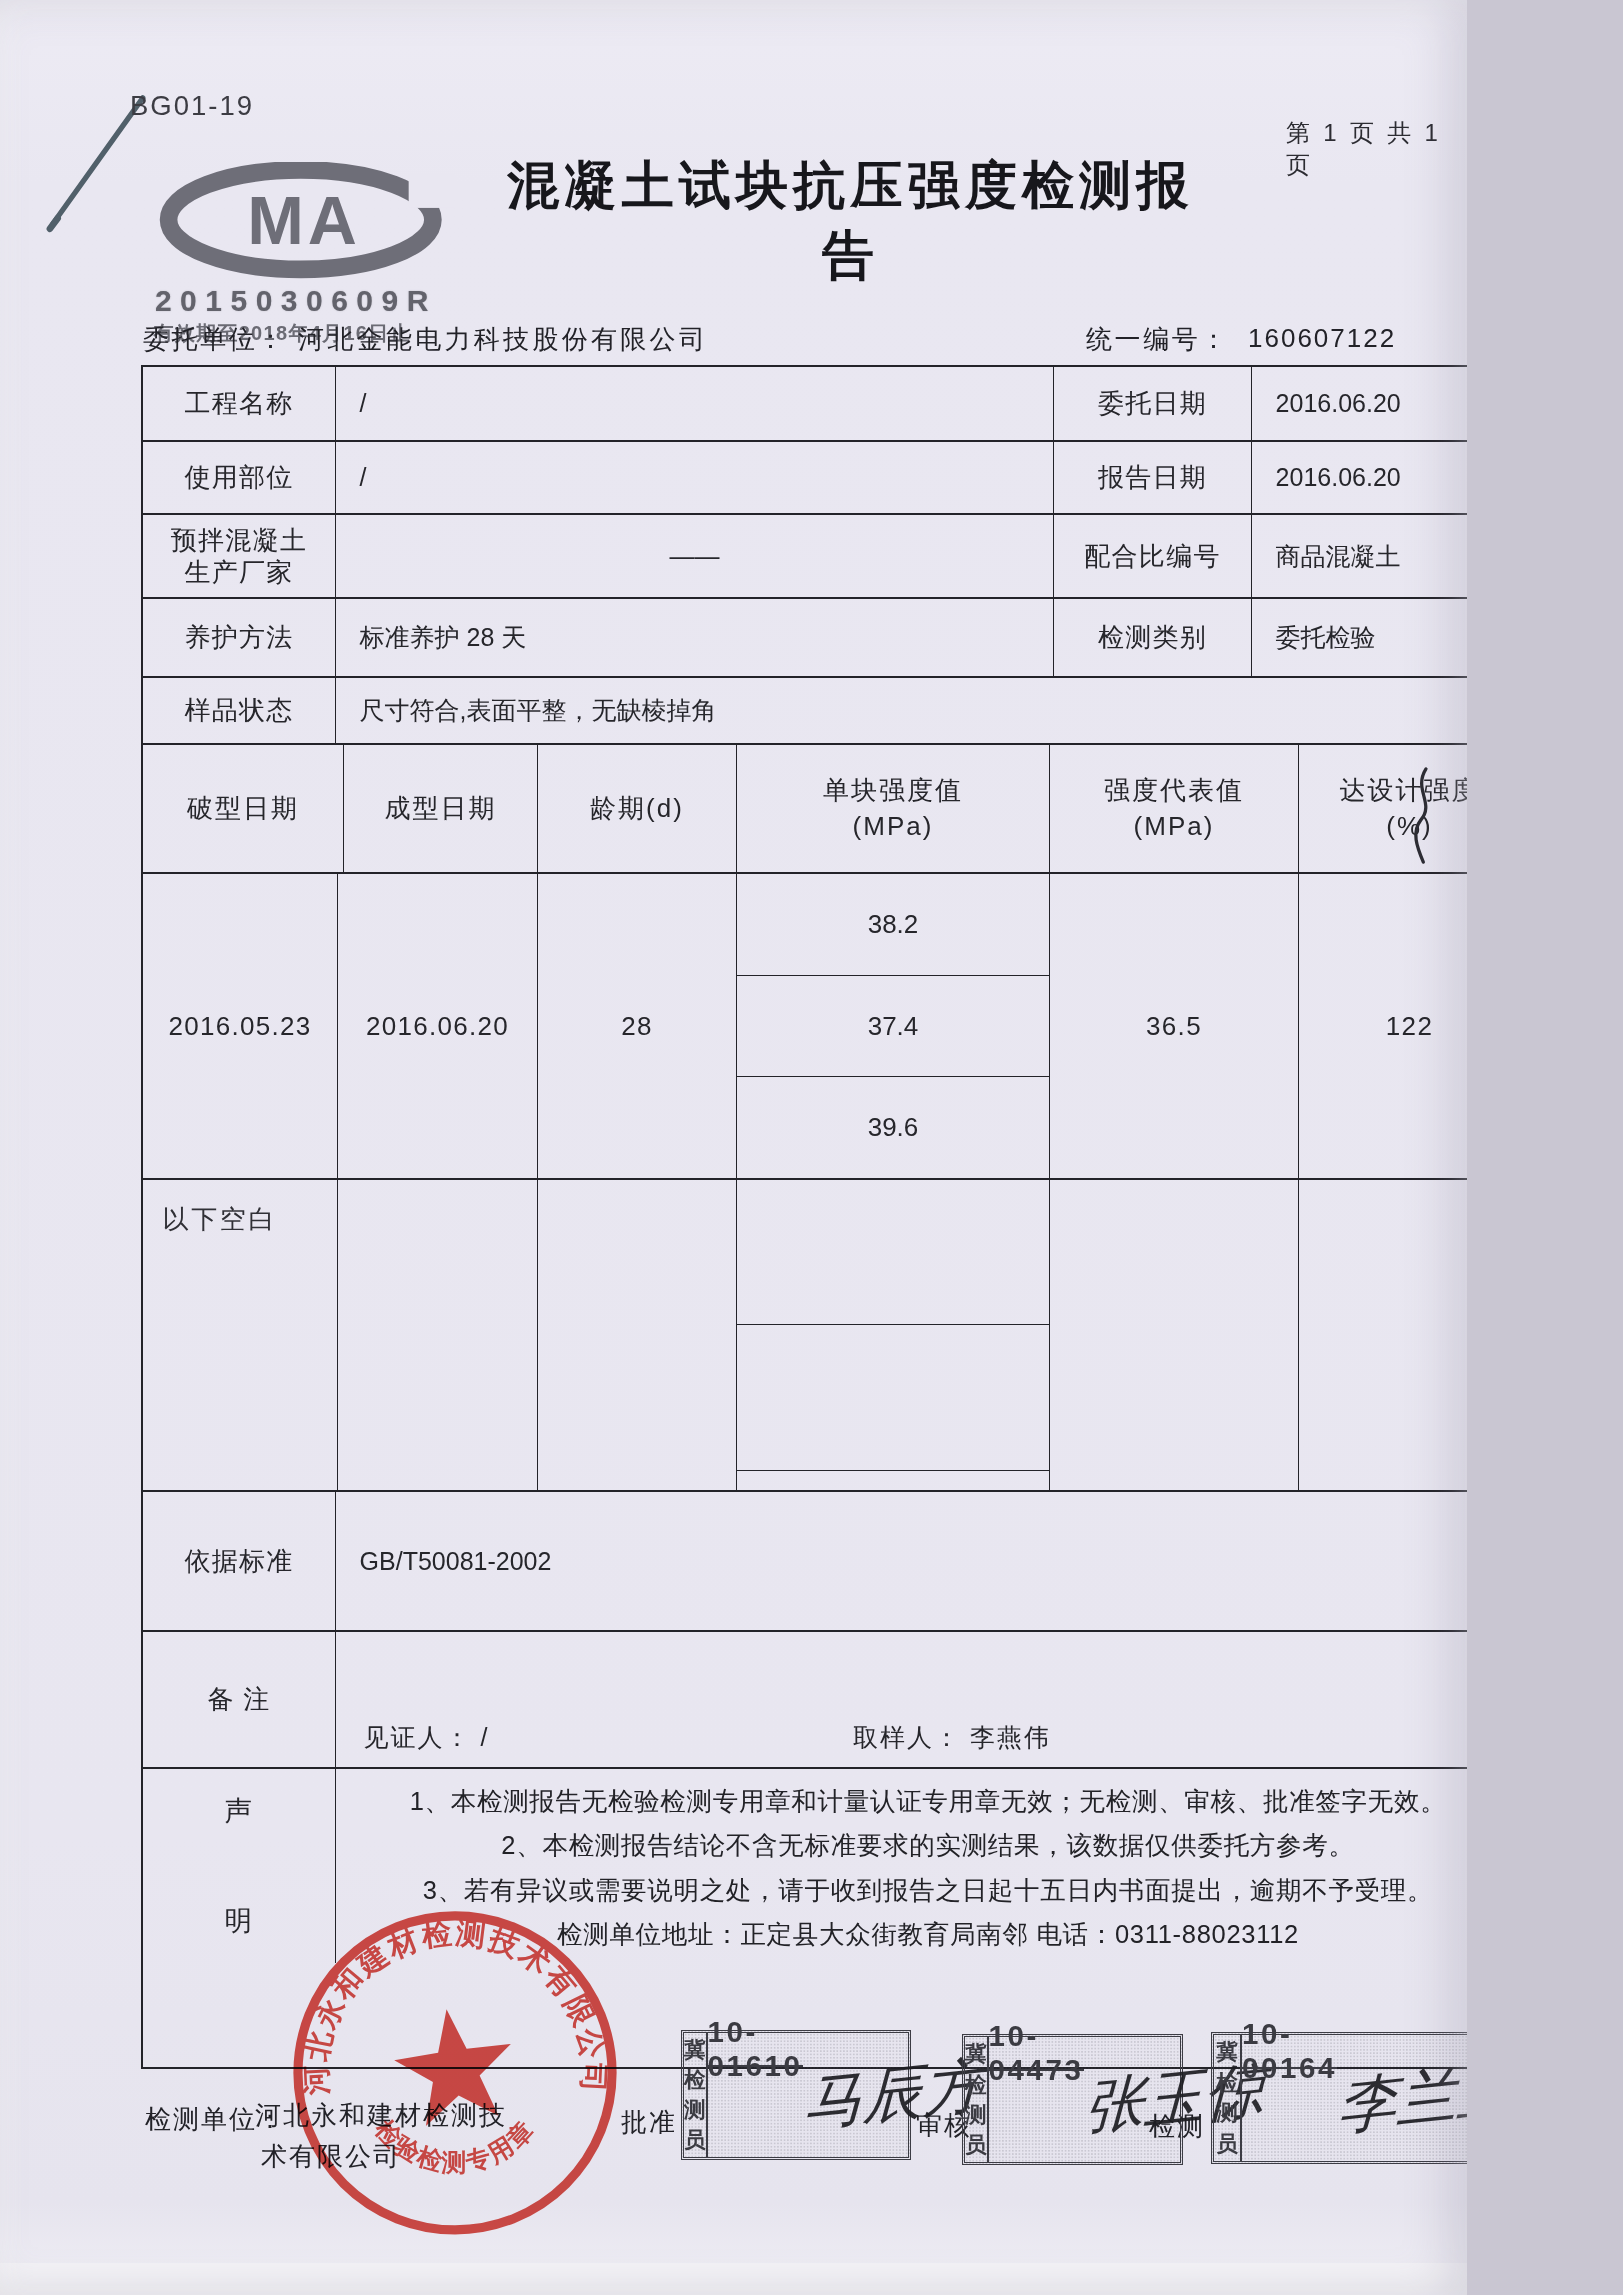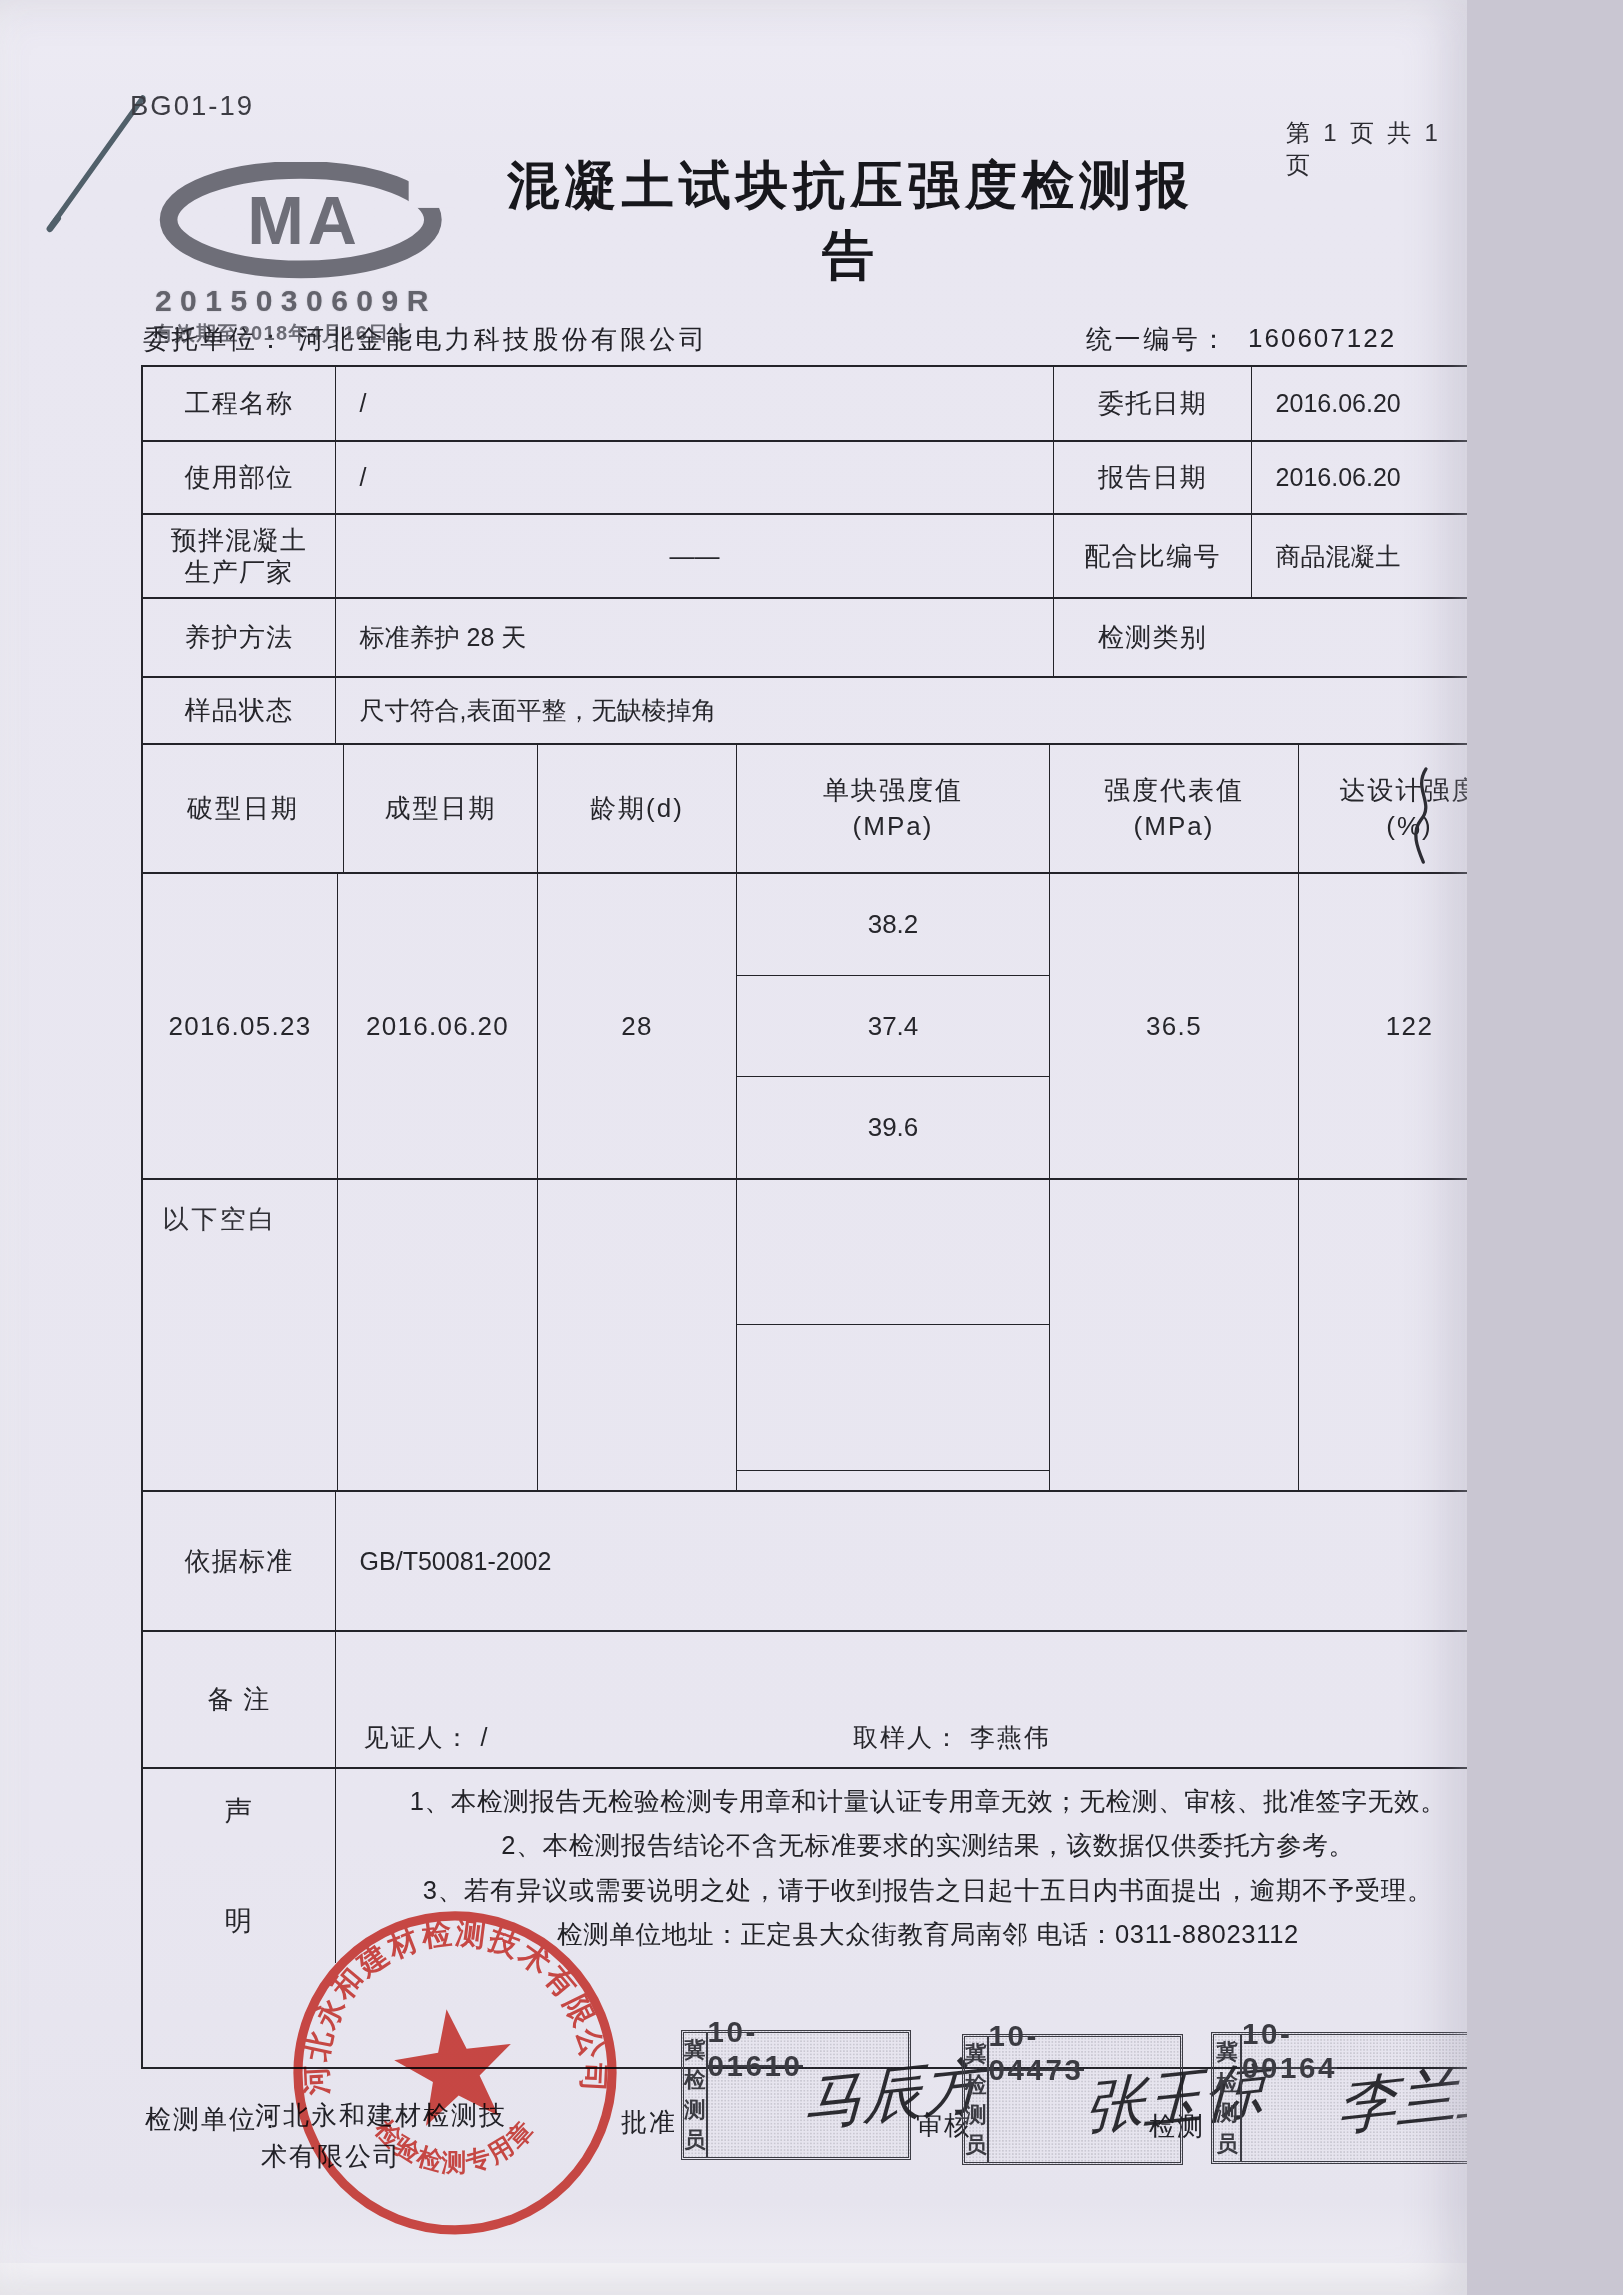--- a/index.html
+++ b/index.html
@@ -158,20 +158,21 @@
       </div>
       <div class="cell val c-value dash-center">——</div>
       <div class="cell lab c-rlabel">配合比编号</div>
       <div class="cell val c-rvalue">商品混凝土</div>
     </div>
 
     <div class="t-row h5">
       <div class="cell lab c-label">养护方法</div>
       <div class="cell val c-value">标准养护 28 天</div>
       <div class="cell lab c-rlabel">检测类别</div>
+      <div class="cell val c-rvalue">委托检验</div>
     </div>
 
     <div class="t-row h6">
       <div class="cell lab c-label">样品状态</div>
       <div class="cell val" style="flex:1">尺寸符合,表面平整，无缺棱掉角</div>
     </div>
 
     <div class="t-row hrow">
       <div class="cell hcell rc2">
         <div>破型日期</div>

